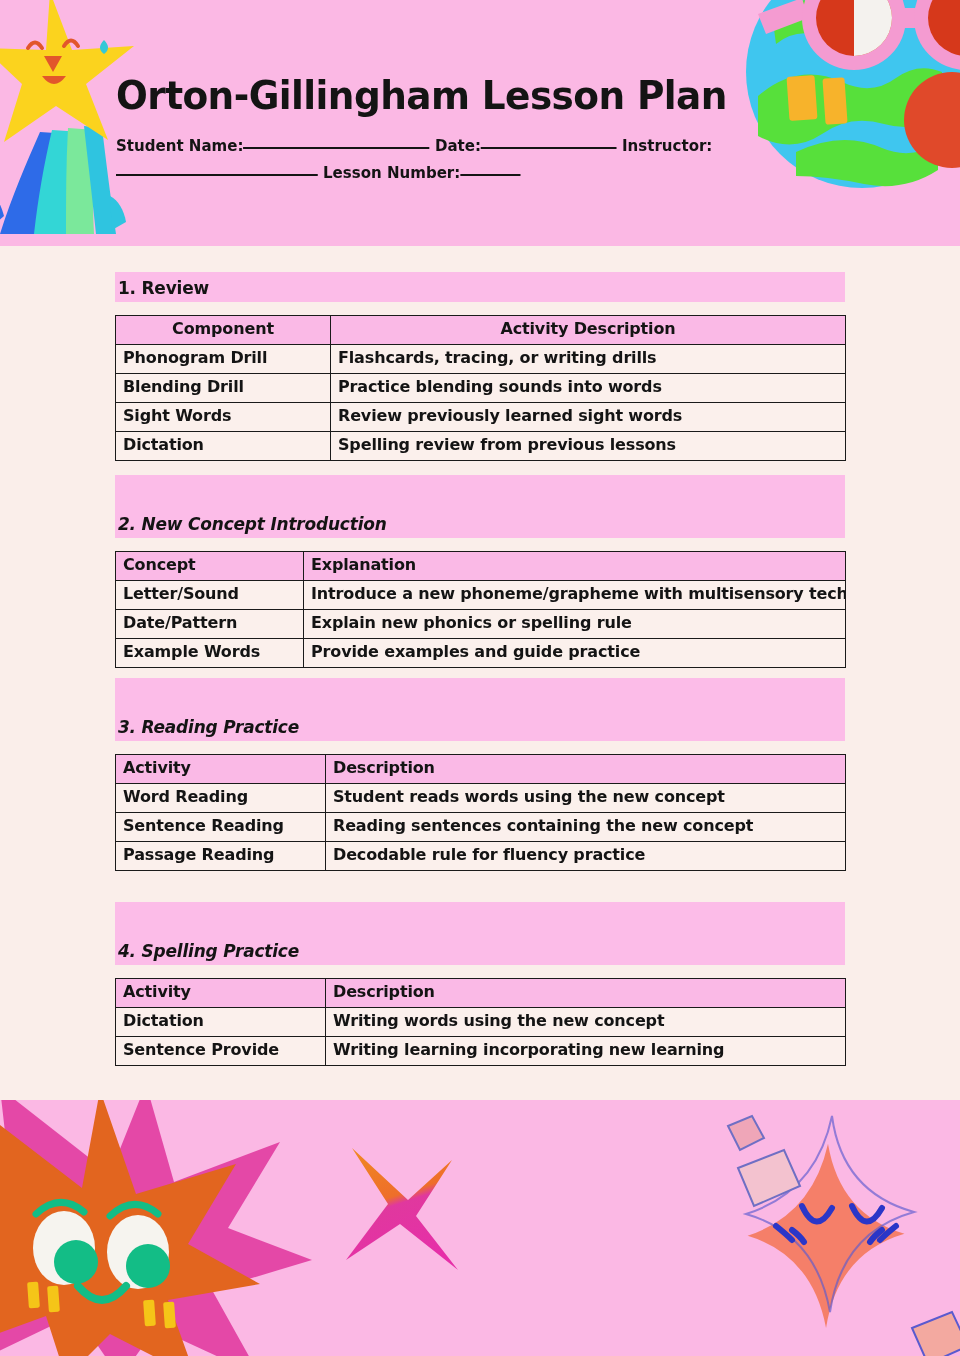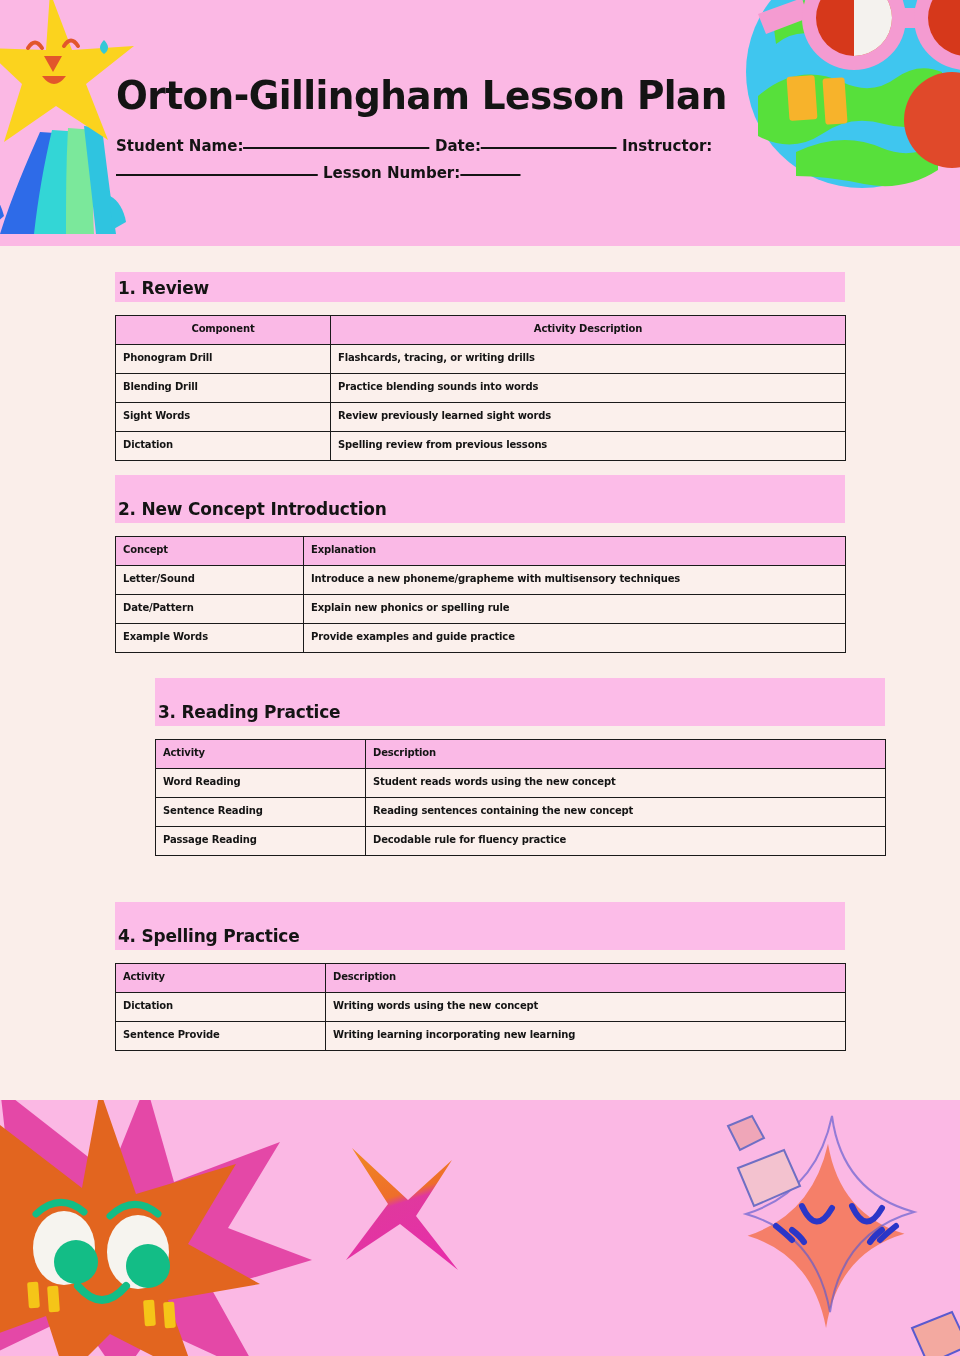--- a/index.html
+++ b/index.html
@@ -106,38 +106,38 @@
     font-size: 17.5px;
     line-height: 20px;
     color: #141414;
     letter-spacing: -0.2px;
     padding: 0 0 4px 3px;
     transform: scaleX(0.97);
     transform-origin: left bottom;
     white-space: nowrap;
   }
   .bar-short { height: 30px; }
-  .bar-tall  { height: 48px; }
+  .bar-tall  { height: 63px; font-style: italic; }
 
   table.lp {
     border-collapse: collapse;
     width: 730px;
     table-layout: fixed;
     background: #FAEEEA;
     margin-top: 13px;
   }
   table.lp th, table.lp td {
     border: 1.6px solid #1a1a1a;
     font-family: "DejaVu Sans", sans-serif;
     font-weight: bold;
     color: #141414;
     padding: 2px 7px 4px 7px;
     height: 22px;
     line-height: 20px;
-    font-size: 10px;
+    font-size: 16px;
     letter-spacing: -0.15px;
     white-space: nowrap;
     overflow: hidden;
   }
   table.lp th {
     background: #FAB9E6;
   }
   table.lp td {
     background: #FBF0EC;
   }
@@ -287,21 +287,21 @@
             <td>Explain new phonics or spelling rule</td>
           </tr>
           <tr>
             <td>Example Words</td>
             <td>Provide examples and guide practice</td>
           </tr>
         </tbody>
       </table>
     </div>
 
-    <div class="section" style="top:432px;margin-left:40px;">
+    <div class="section" style="top:432px;">
       <div class="section-bar bar-tall">
         <div class="section-title">3. Reading Practice</div>
       </div>
       <table class="lp">
         <colgroup>
             <col style="width:210px">
             <col style="width:520px">
           </colgroup>
         <thead>
           <tr>

